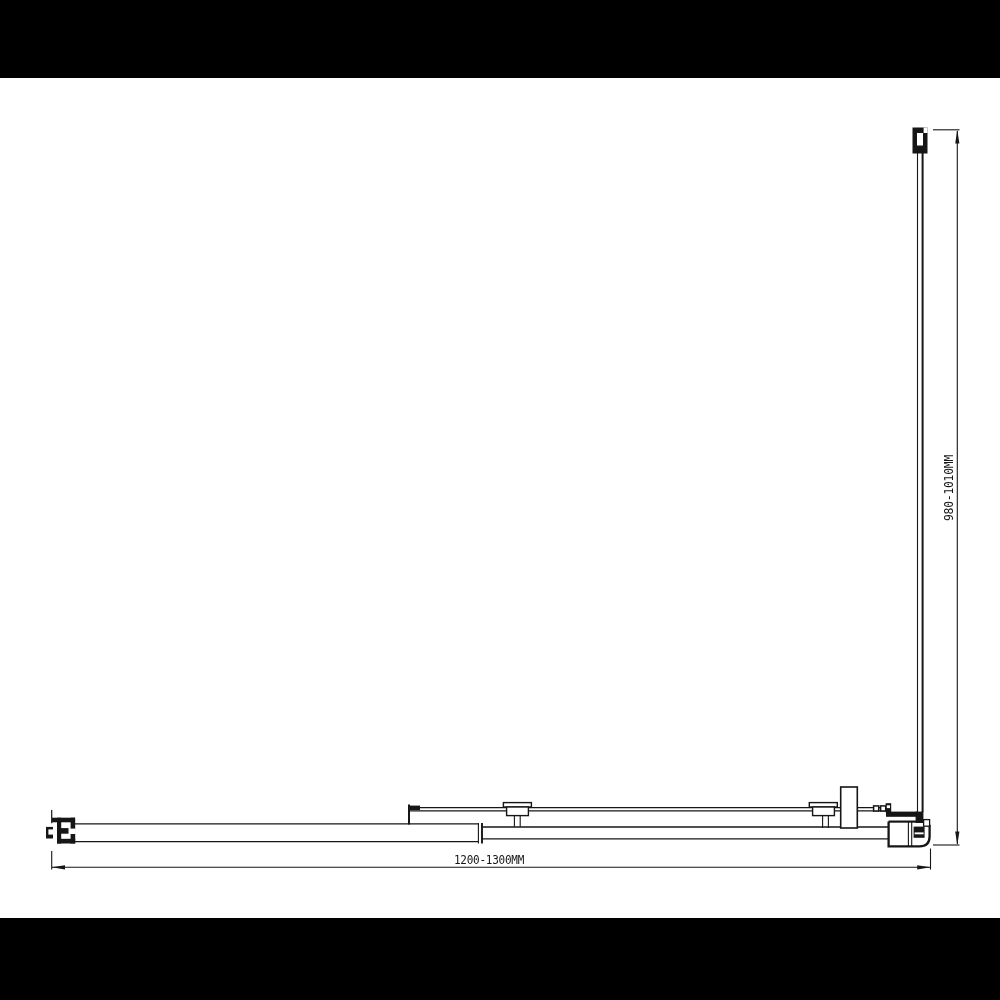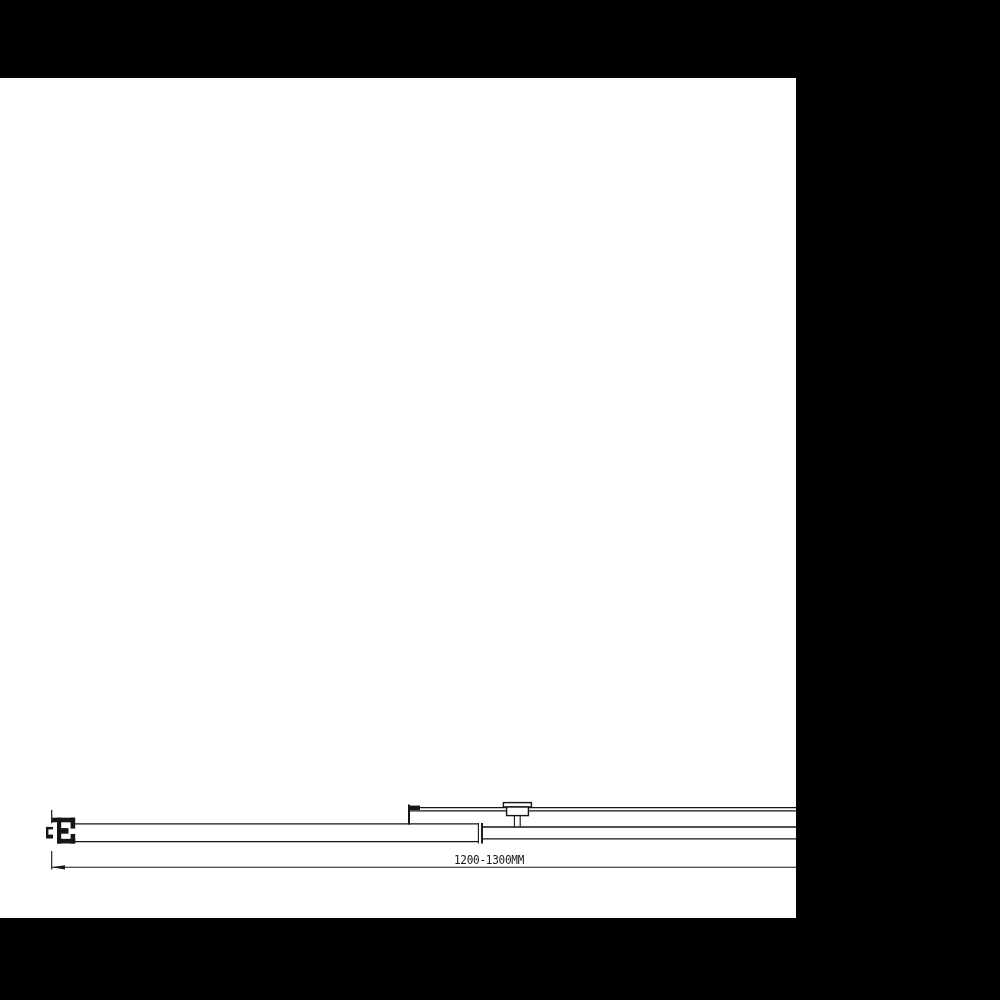--- a/index.html
+++ b/index.html
@@ -1,16 +1,16 @@
 <!DOCTYPE html>
 <html><head>
 <meta charset="utf-8">
 <style>
   html,body{margin:0;padding:0;background:#000;}
-  .stage{position:relative;width:796px;height:1000px;background:#8b5cf6;overflow:hidden;}
+  .stage{position:relative;width:1000px;height:1000px;background:#8b5cf6;overflow:hidden;}
   svg{display:block;}
   .dim-text{
     font-family:"DejaVu Sans Mono","Liberation Mono",monospace;
     font-size:13px;
     letter-spacing:-0.3px;
     fill:#161616;
   }
 </style>
 </head>
 <body>

